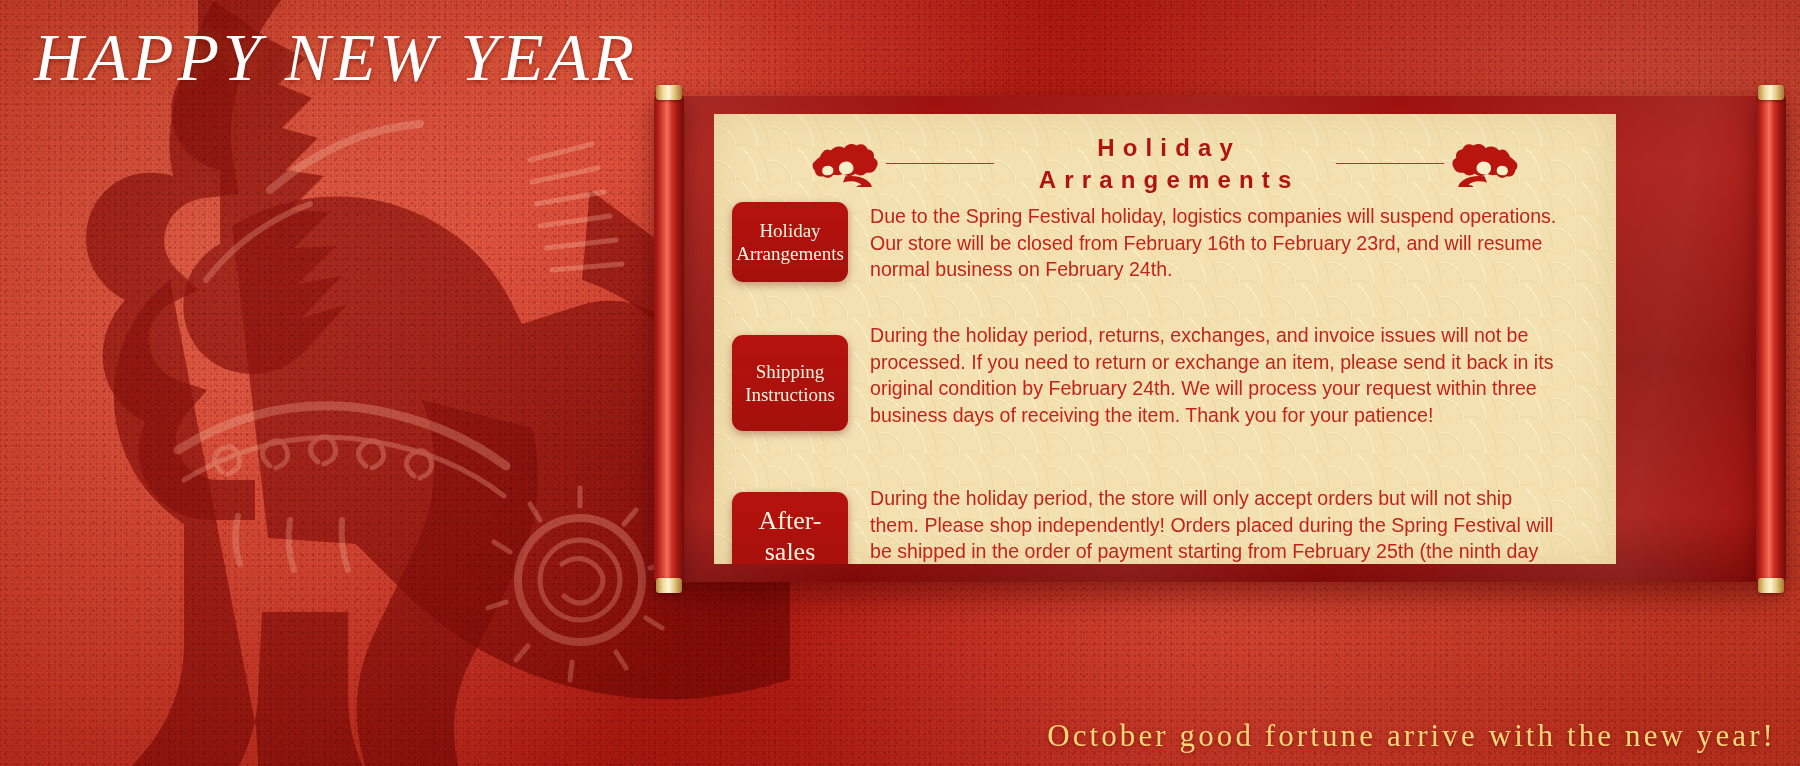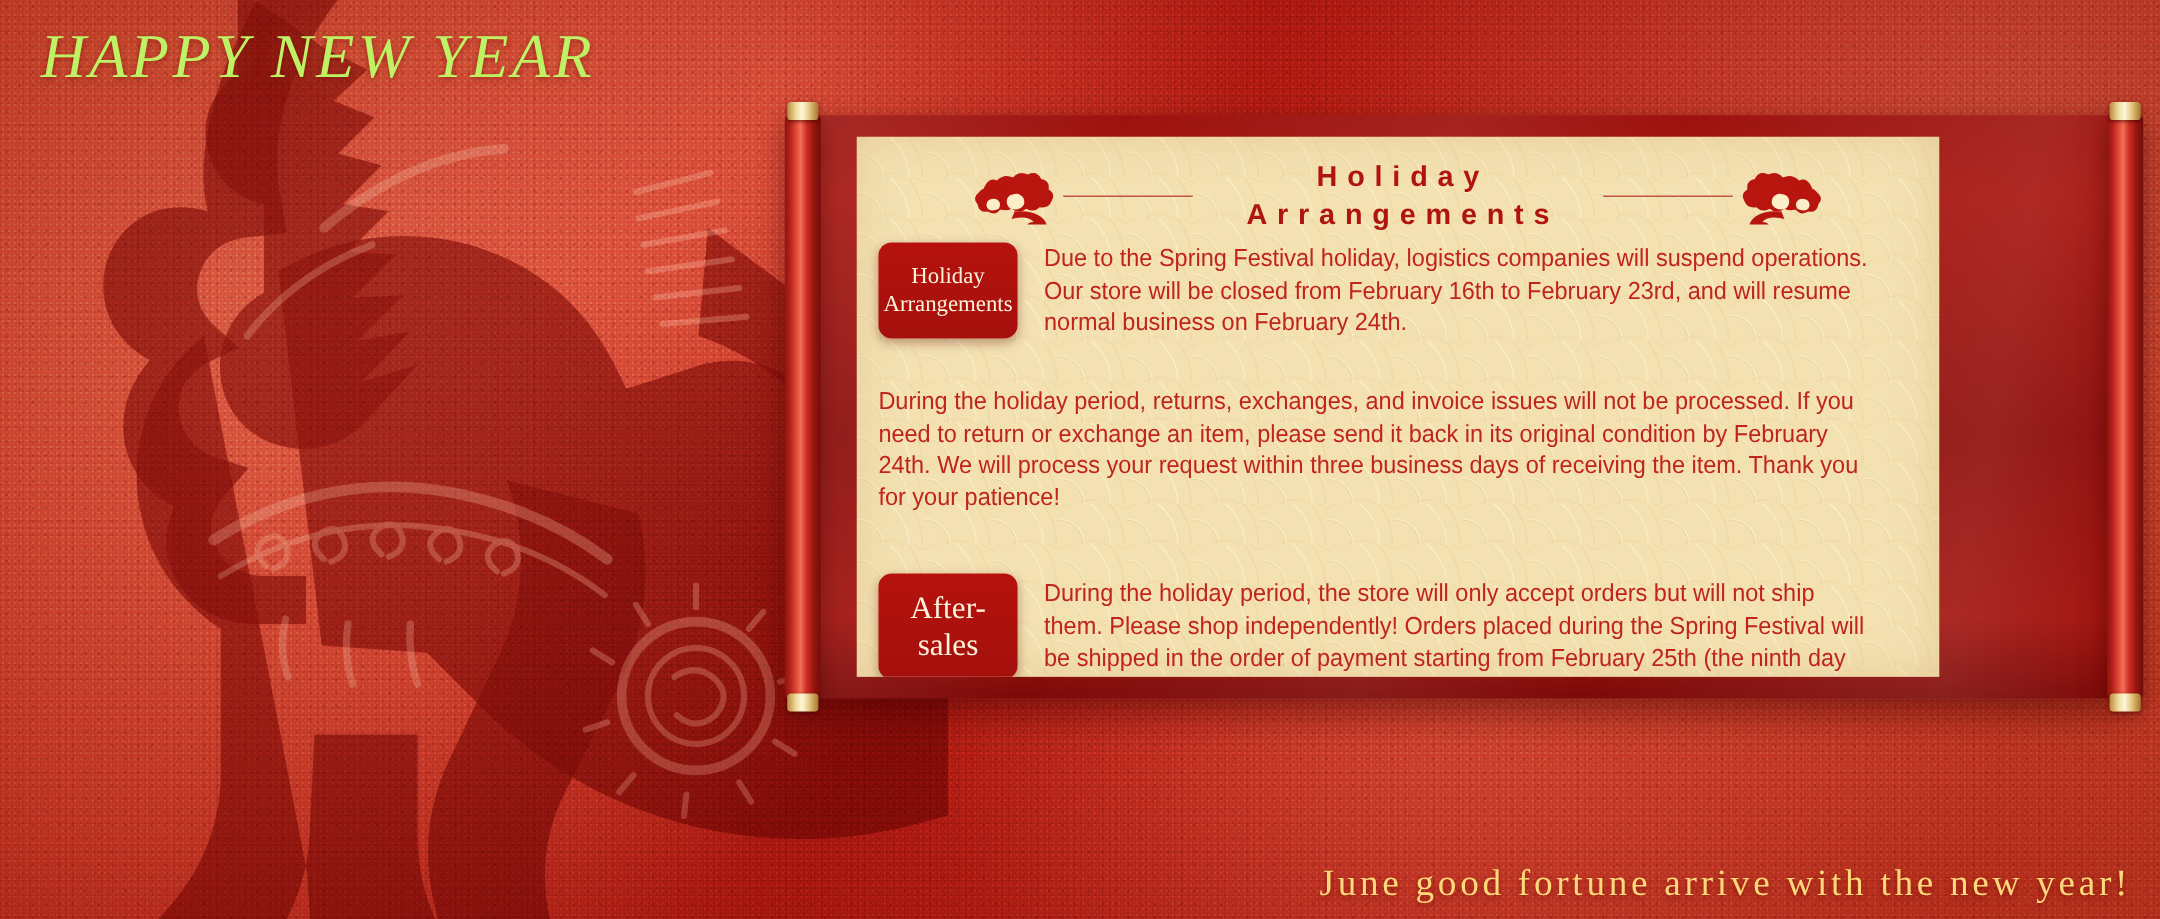--- a/index.html
+++ b/index.html
@@ -55,22 +55,22 @@
     position:absolute; left:-30px; top:-20px; width:820px; height:790px;
     opacity:.34; mix-blend-mode:screen;
   }
   #horse-hi svg { width:100%; height:100%; display:block; }
 
   
   #greeting-title {
     position:absolute; left:34px; top:18px;
     font-family:"Liberation Serif", serif;
     font-style:italic; font-weight:400;
-    font-size:52px; letter-spacing:.055em;
-    color:#bef264;
+    font-size:68px; letter-spacing:.055em;
+    color:#ffffff;
     text-shadow:0 2px 5px rgba(110,0,0,.55), 0 0 20px rgba(255,190,90,.28);
     white-space:nowrap;
   }
 
   
   #wish-text {
     position:absolute; right:24px; bottom:12px;
     font-family:"Liberation Serif", serif;
     font-size:31px; font-weight:400; letter-spacing:.10em;
     color:#ffd87a;
@@ -183,21 +183,21 @@
     font-family:"Liberation Sans", sans-serif;
     font-size:20.5px; line-height:1.30;
     font-stretch:condensed;
     transform:scaleX(.955); transform-origin:left center;
     padding-top:1px;
   }
 
   
   #row-0 { margin-top:0px; }
   #row-1 { margin-top:16px; }
-  #row-2 { margin-top:22px; }
+  #row-2 { margin-top:22px;align-items:center; }
   #row-1 .row-label { margin-top:14px; }
   #row-2 .row-label { margin-top:6px; }
   #row-0 .row-label { margin-top:2px; }
   #row-0 .row-body  { padding-top:3px; }
   #row-2 .row-body  { padding-top:10px; }
 </style>
 </head>
 <body>
 
 <div id="bg-stage">
@@ -354,25 +354,26 @@
     </div>
 
     <div id="content-rows">
 
       <div class="content-row" id="row-0">
         <div class="row-label">Holiday<br>Arrangements</div>
         <div class="row-body">Due to the Spring Festival holiday, logistics companies will suspend operations. Our store will be closed from February 16th to February 23rd, and will resume normal business on February 24th.</div>
       </div>
 
       <div class="content-row" id="row-1">
+        <div class="row-label tall">Shipping<br>Instructions</div>
         <div class="row-body">During the holiday period, returns, exchanges, and invoice issues will not be processed. If you need to return or exchange an item, please send it back in its original condition by February 24th. We will process your request within three business days of receiving the item. Thank you for your patience!</div>
       </div>
 
       <div class="content-row" id="row-2">
         <div class="row-label big">After-<br>sales</div>
         <div class="row-body">During the holiday period, the store will only accept orders but will not ship them. Please shop independently! Orders placed during the Spring Festival will be shipped in the order of payment starting from February 25th (the ninth day of the Lunar New Year).19.9</div>
       </div>
 
     </div>
   </div>
 </div>
 
-<div id="wish-text">June good fortune arrive with the new year!</div>
+<div id="wish-text">October good fortune arrive with the new year!</div>
 
 </body></html>

